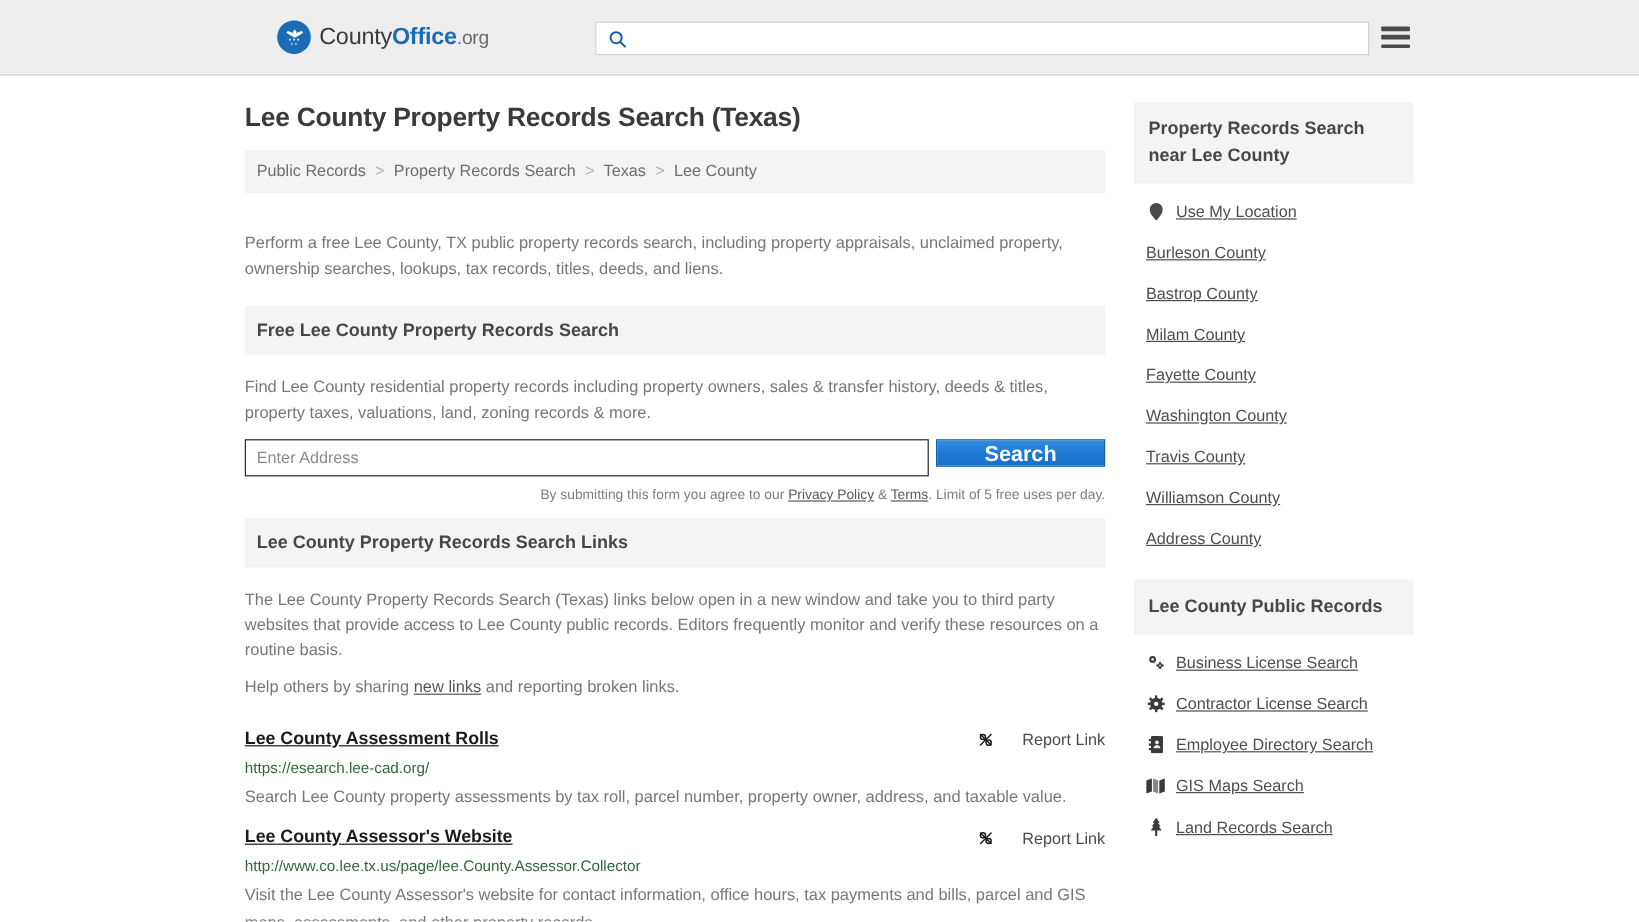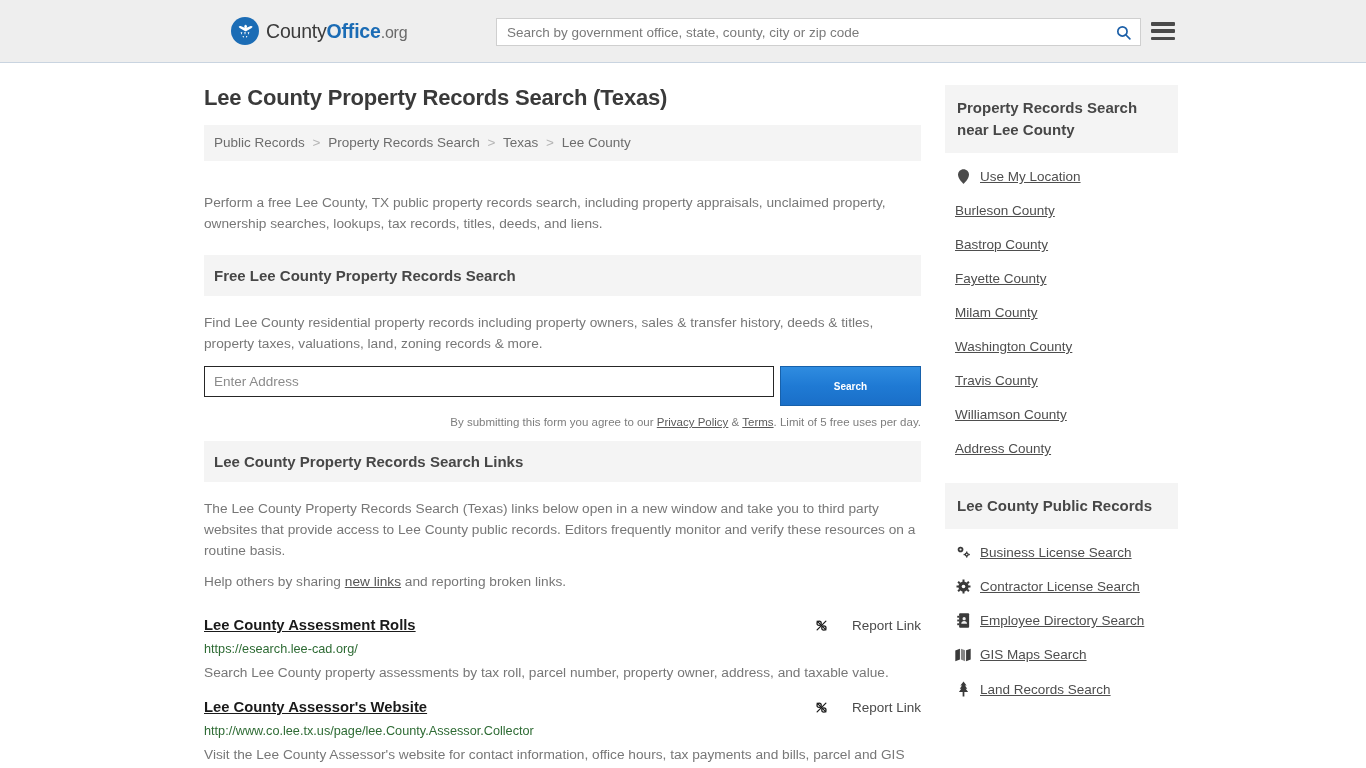--- a/index.html
+++ b/index.html
@@ -164,26 +164,26 @@
     border: 1px solid #262626;
     padding: 0 9px;
     font-size: 13.5px;
     color: #333;
     outline: none;
     font-family: "Liberation Sans", sans-serif;
   }
   .addr-input::placeholder { color: #8b8b8b; opacity: 1; }
   .search-submit {
     width: 142px;
-    height: 40px;
+    height: 23px;
     background: linear-gradient(to bottom, #2f8ce0 0%, #1f7ad4 50%, #1a6fc8 100%);
     border: 1px solid #1761ab;
     color: #ffffff;
     font-weight: bold;
-    font-size: 10px;
+    font-size: 18px;
     cursor: pointer;
     font-family: "Liberation Sans", sans-serif;
   }
   .disclaimer {
     text-align: right;
     font-size: 11.5px;
     color: #7d7d7d;
     padding-top: 10px;
   }
   .disclaimer a { color: #5a5a5a; }
@@ -269,21 +269,20 @@
       <svg width="22" height="22" viewBox="0 0 24 24" aria-hidden="true">
         <path d="M12 5.2c1.3 0 2.2.9 2.2 2 0 .5-.2.9-.5 1.2l3.8-1.5c1.2-.5 2.3-.2 2.6.3.3.6-.3 1.3-1.3 1.9l-5.2 3c-.6.35-1.2.35-1.8 0l-5.2-3c-1-.6-1.6-1.3-1.3-1.9.3-.5 1.4-.8 2.6-.3l3.8 1.5c-.3-.3-.5-.7-.5-1.2 0-1.1.9-2 2.2-2z" fill="#ffffff"></path>
         <path d="M7.2 13.4l1 2.6.9-2.6h-1.9zm3.8 0l1 2.6 1-2.6h-2zm3.9 0l.9 2.6 1-2.6h-1.9z" fill="#ffffff"></path>
         <path d="M9.3 17.4l.8 2.1.8-2.1h-1.6zm3.7 0l.8 2.1.8-2.1h-1.6z" fill="#ffffff"></path>
       </svg>
     </span>
     <span class="logo-text"><span class="t1">County</span><span class="t2">Office</span><span class="t3">.org</span></span>
   </a>
 
   <div class="header-search">
-    <input type="text" placeholder="Search by government office, state, county, city or zip code" style="">
     <button class="search-btn-icon">
       <svg width="17" height="17" viewBox="0 0 24 24" fill="none" stroke="#1b5fa8" stroke-width="2.4" aria-hidden="true">
         <circle cx="10.5" cy="10.5" r="6.5"></circle>
         <line x1="15.5" y1="15.5" x2="21" y2="21" stroke-linecap="round"></line>
       </svg>
     </button>
   </div>
 
   <div class="hamburger">
     <span></span>
@@ -386,24 +385,24 @@
           <a href="#">Use My Location</a>
         </div>
 
         <div class="side-item">
           <a href="#">Burleson County</a>
         </div>
         <div class="side-item">
           <a href="#">Bastrop County</a>
         </div>
         <div class="side-item">
+          <a href="#">Milam County</a>
+        </div>
+        <div class="side-item">
           <a href="#">Fayette County</a>
-        </div>
-        <div class="side-item">
-          <a href="#">Milam County</a>
         </div>
         <div class="side-item">
           <a href="#">Washington County</a>
         </div>
         <div class="side-item">
           <a href="#">Travis County</a>
         </div>
         <div class="side-item">
           <a href="#">Williamson County</a>
         </div>

